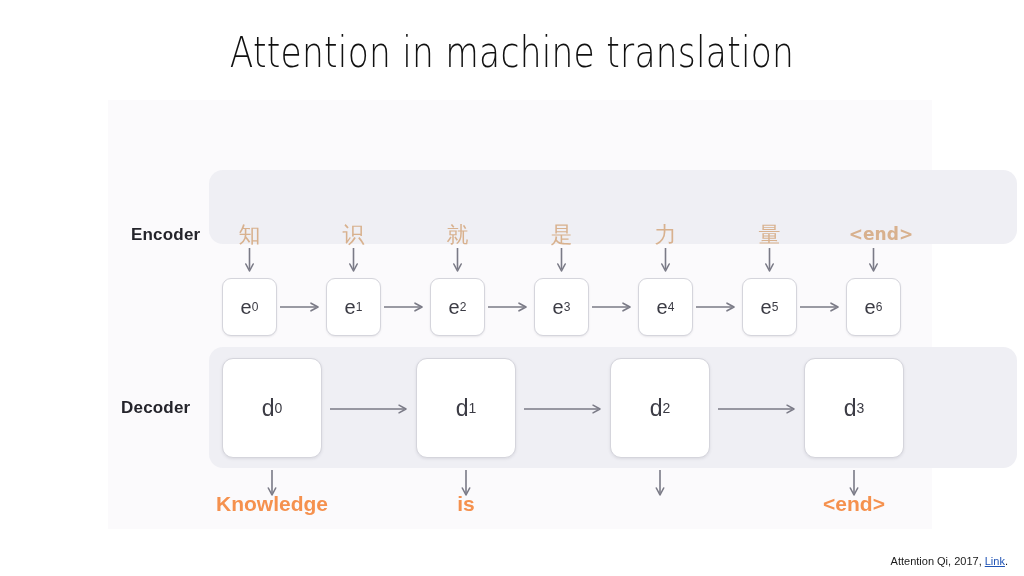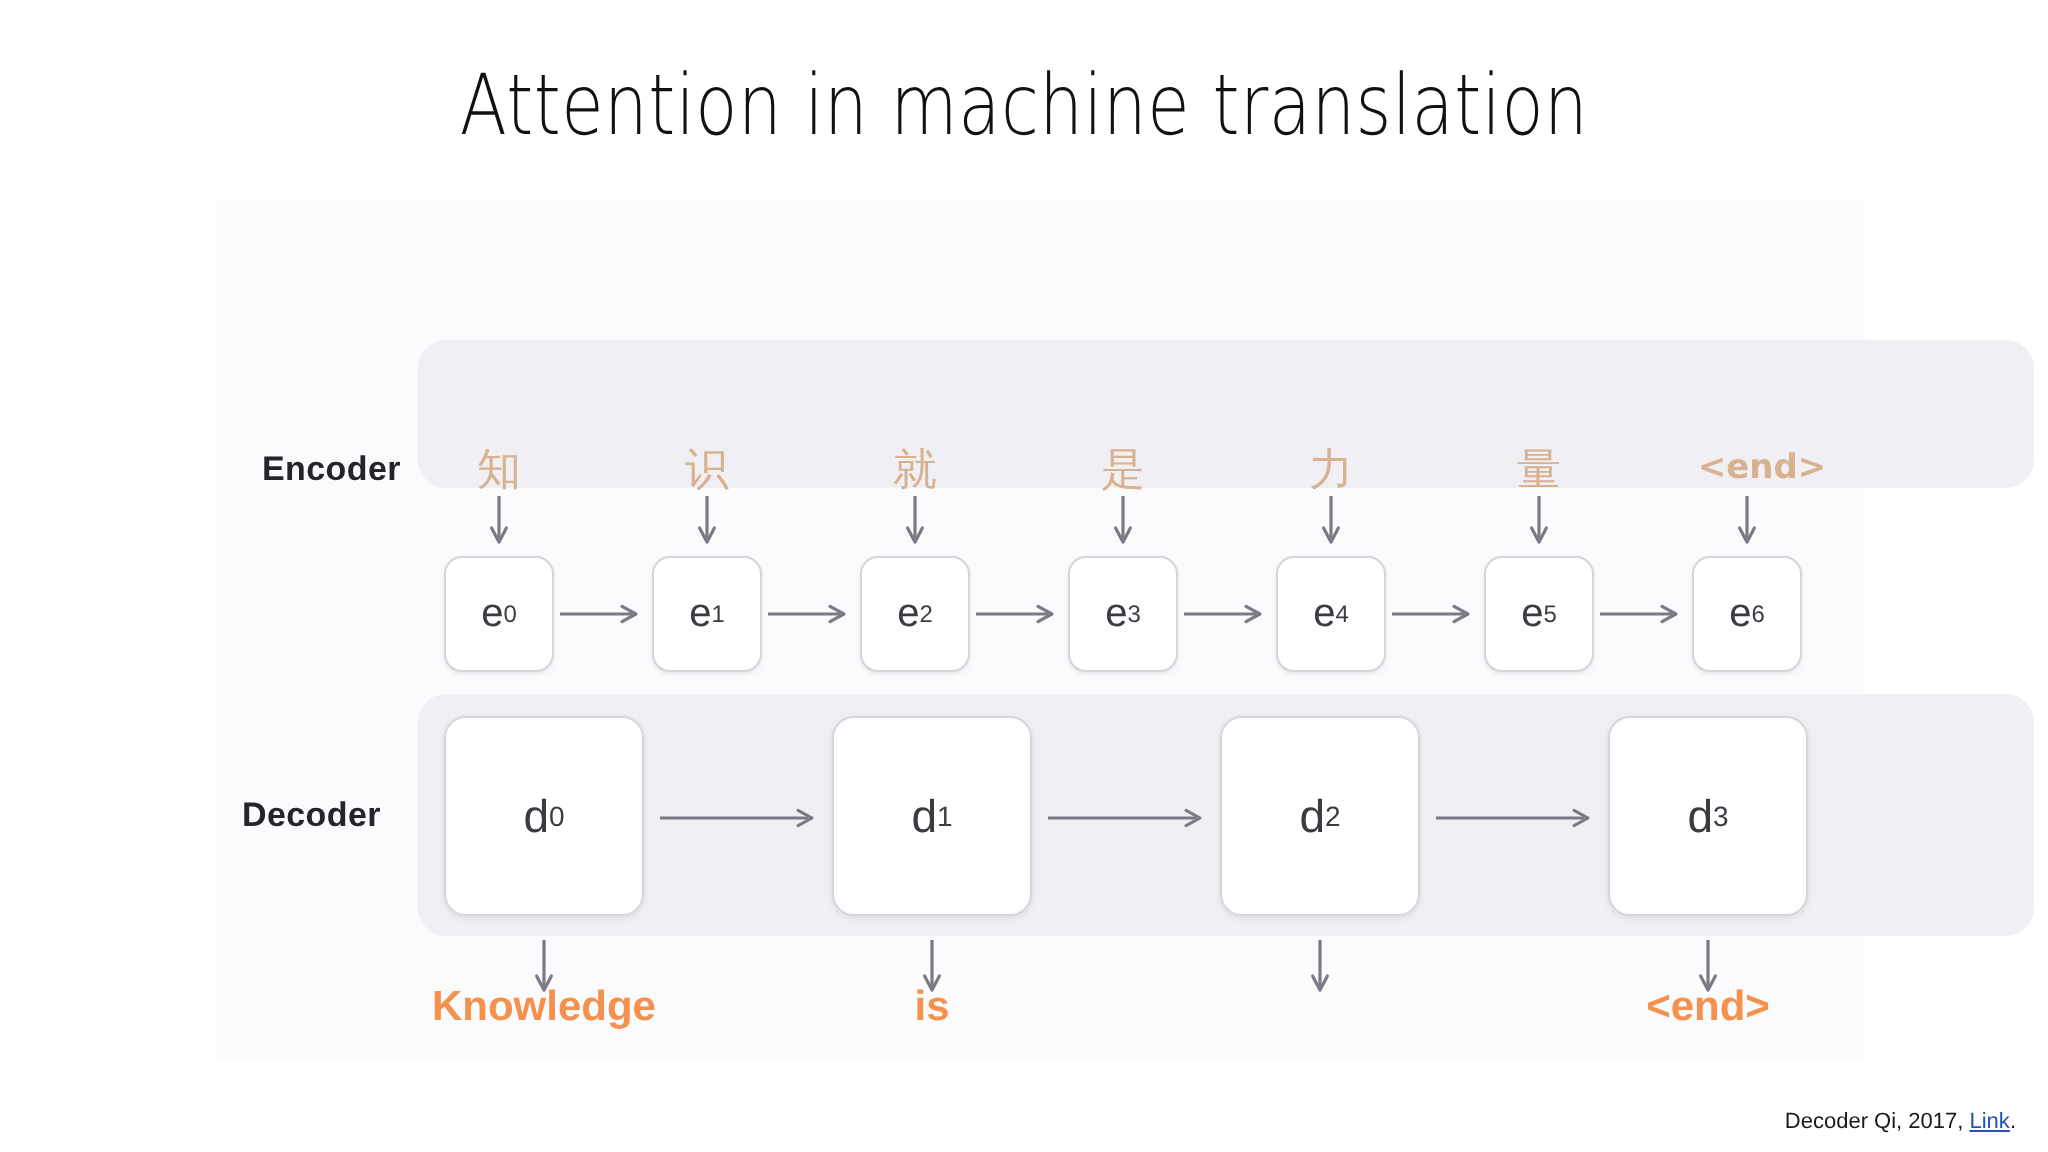--- a/index.html
+++ b/index.html
@@ -379,16 +379,16 @@
         </svg>
     </div>
 
     <div class="dec-token" style="left:94px;">Knowledge</div>
     <div class="dec-token" style="left:288px;">is</div>
     <div class="dec-token" style="left:676px;">&lt;end&gt;</div>
 
   </div>
 
   <div class="credit">
-    <span>Decoder Qi, 2017, </span><a href="#">Link</a><span>.</span>
+    <span>Attention Qi, 2017, </span><a href="#">Link</a><span>.</span>
   </div>
 
 </div>
 
 </body></html>

